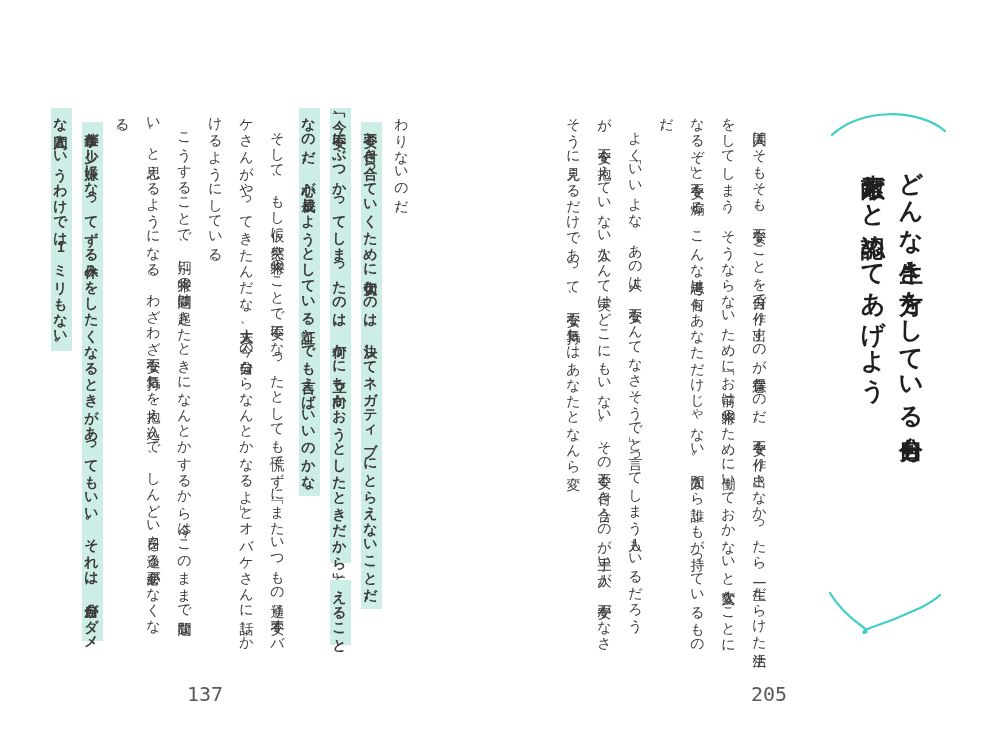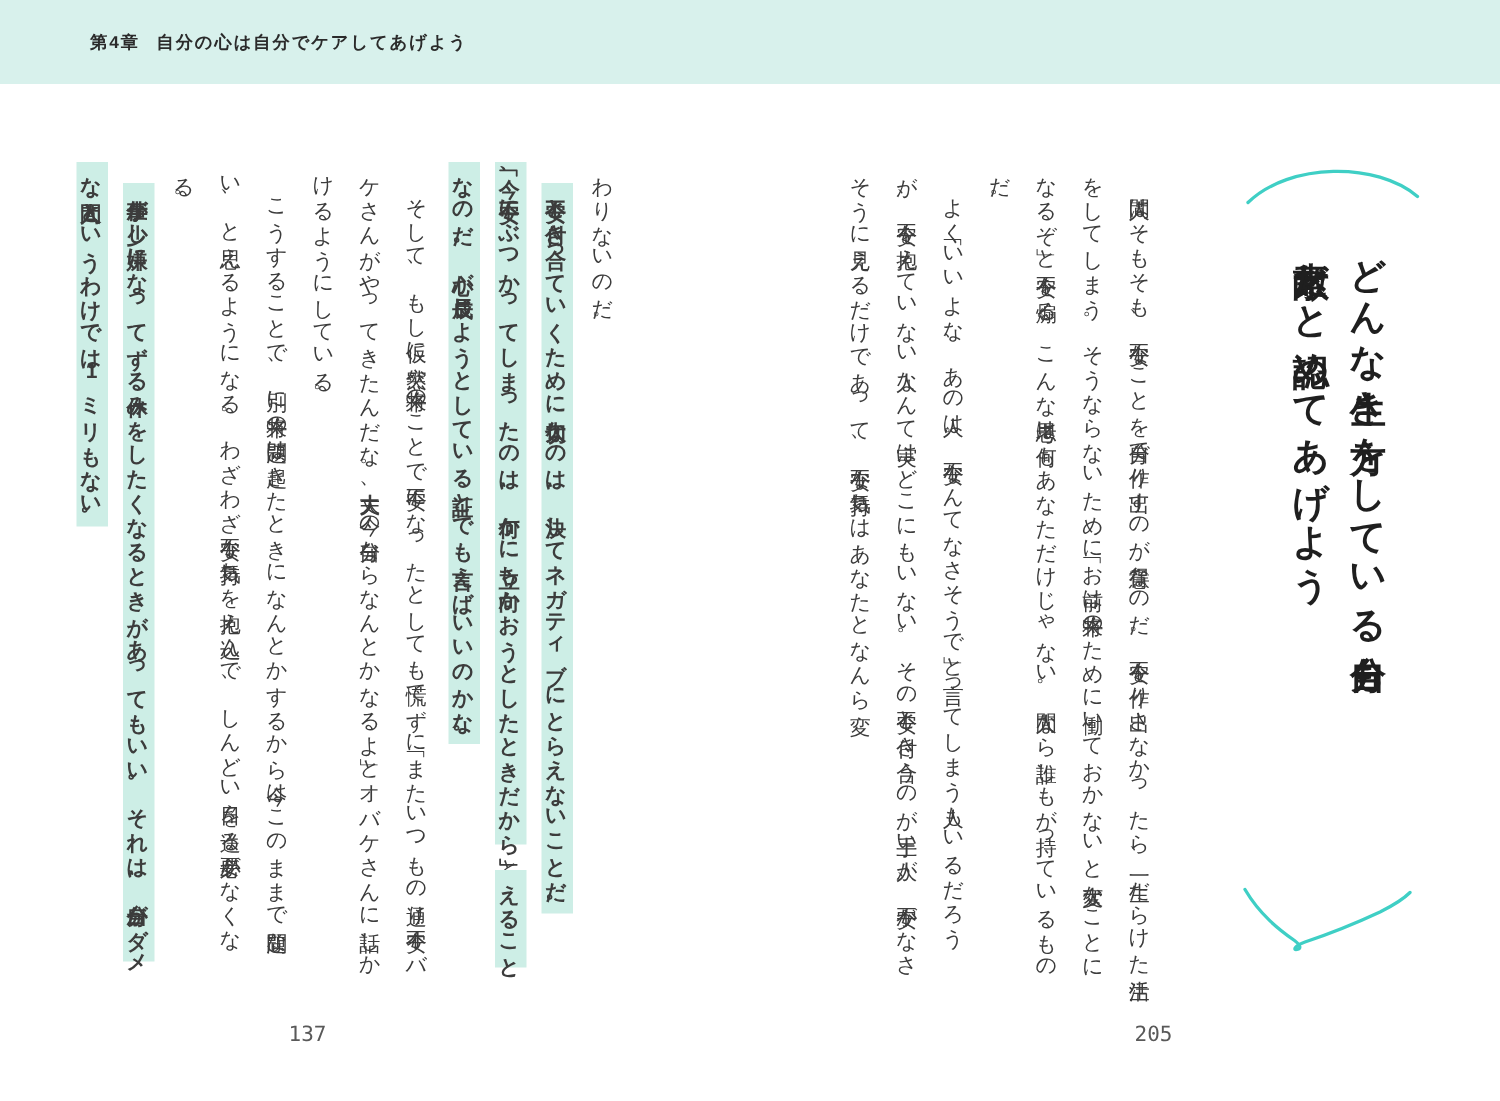--- a/index.html
+++ b/index.html
@@ -61,36 +61,30 @@
     font-size: 24px; font-weight: 600;
     line-height: 38px; letter-spacing: 1.5px;
     color: #1f1f1f;
   }
   .bubble-title p { margin: 0; }
   
   .page-number {
     position: absolute; top: 682px;
     width: 44px; text-align: center;
     font-family: "DejaVu Sans Mono", "Liberation Mono", monospace;
-    font-size: 14px; color: #595959;
+    font-size: 20px; color: #595959;
   }
   .page-number.left-num  { left: 183px; }
   .page-number.right-num { left: 747px; }
 </style>
 </head>
 <body>
 
 <div class="spread">
 
-  <header class="chapter-bar">
-    <div class="chapter-text">
-      <span>第4章</span>
-      <span>自分の心は自分でケアしてあげよう</span>
-    </div>
-  </header>
 
   <svg class="bubble-svg" viewBox="0 0 145 545" fill="none" xmlns="http://www.w3.org/2000/svg">
     <path d="M 12 35 C 40 8, 98 8, 125 31" stroke="#3fcfc5" stroke-width="2.2" stroke-linecap="round" fill="none"></path>
     <path d="M 10 493 C 20 510, 33 520, 43 527 C 47 530, 48 533, 44 533 C 42 533, 44 530, 50 528 C 68 522, 85 515, 100 508 C 110 503, 116 499, 120 495" stroke="#3fcfc5" stroke-width="2.2" stroke-linecap="round" fill="none"></path>
   </svg>
   <div class="bubble-title vtext" id="bubble-title">
       <p>どんな生き方をしている自分も</p>
       <p>素敵だと認めてあげよう</p>
     </div>
 

